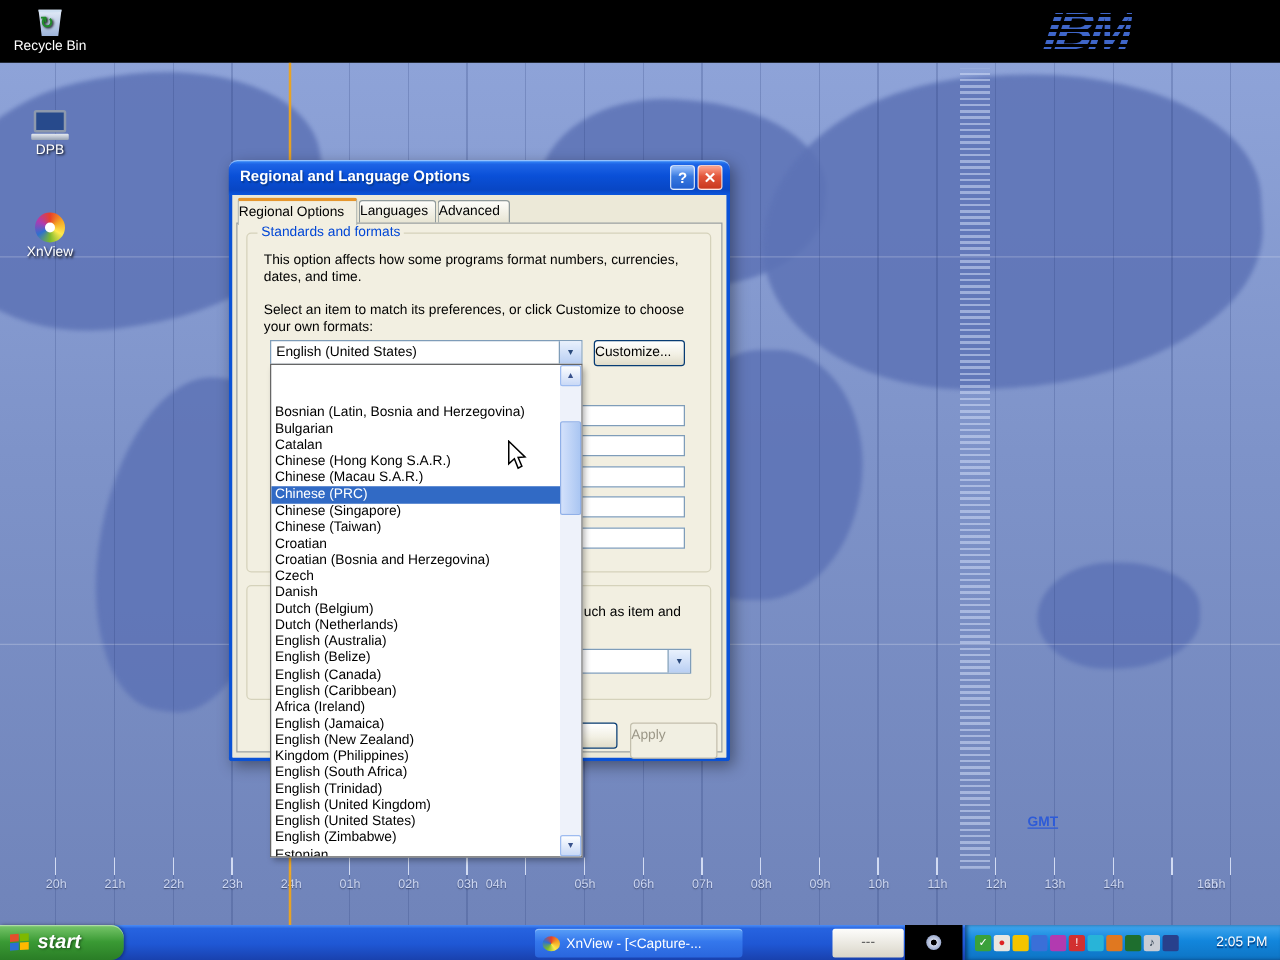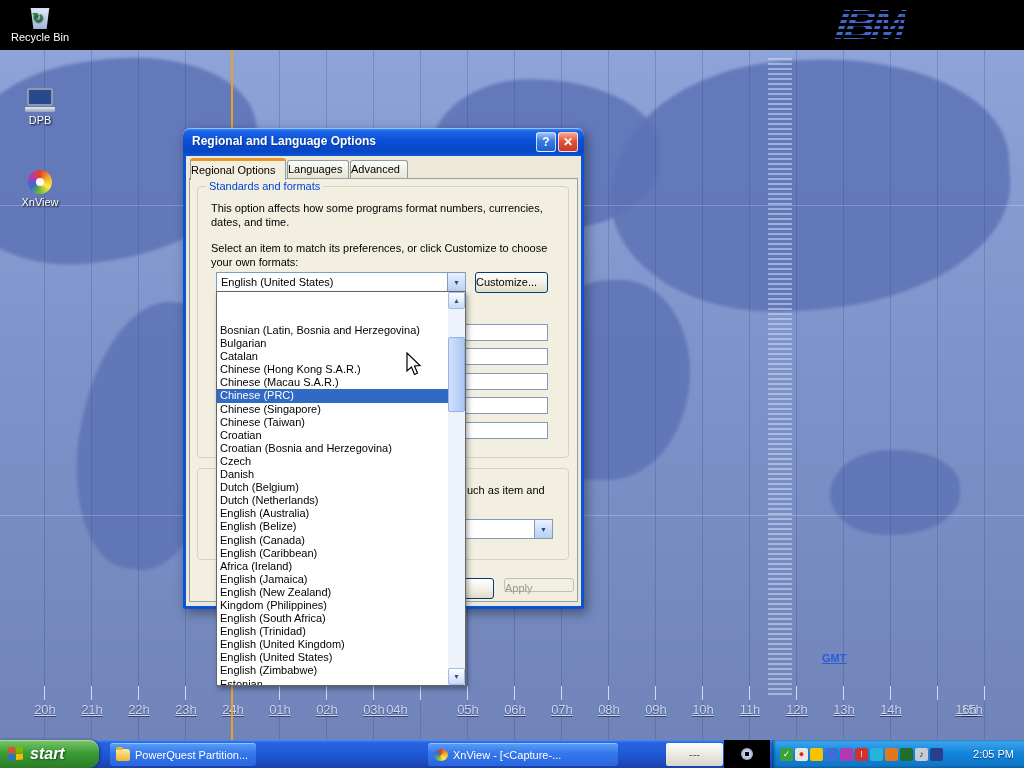--- a/index.html
+++ b/index.html
@@ -20,21 +20,21 @@
   .b3{left:430px;top:30px;width:230px;height:150px;transform:rotate(4deg);}
   .b4{left:610px;top:10px;width:400px;height:250px;transform:rotate(-3deg);}
   .b5{left:540px;top:230px;width:150px;height:200px;border-radius:50% 50% 60% 40%;}
   .b6{left:830px;top:400px;width:130px;height:85px;}
   .lat{position:absolute;left:0;width:1024px;height:1px;background:rgba(255,255,255,.22);}
   .hour-lines{position:absolute;left:44px;top:0;width:950px;height:690px;
     background:repeating-linear-gradient(90deg,rgba(35,55,115,.22) 0 1px,transparent 1px 47px);}
   .hour-ticks{position:absolute;left:44px;top:636px;width:950px;height:14px;
     background:repeating-linear-gradient(90deg,rgba(222,230,250,.9) 0 1px,transparent 1px 47px);}
   .hour-label{position:absolute;top:652px;width:30px;text-align:center;color:#cdd7f2;
-    font-size:13px;text-shadow:0 1px 1px rgba(20,30,60,.6);text-decoration:underline;}
+    font-size:10px;text-shadow:0 1px 1px rgba(20,30,60,.6);}
   .noon-line{position:absolute;left:231px;top:0;width:2px;height:690px;background:#eda41e;opacity:.95;z-index:3;}
   .dateline{position:absolute;left:768px;top:5px;width:24px;height:640px;z-index:2;
     background:repeating-linear-gradient(0deg,rgba(208,220,246,.55) 0 2px,transparent 2px 5px);}
   .gmt{position:absolute;left:822px;top:602px;color:#2d5bd8;font-size:11px;font-weight:bold;text-decoration:underline;z-index:3;}
 
   
   .dicon{position:absolute;width:64px;text-align:center;color:#fff;font-size:11px;
     text-shadow:1px 1px 2px #000;z-index:10;cursor:default;}
   .dicon .lbl{display:block;margin-top:2px;}
   .bin{width:22px;height:24px;margin:0 auto;background:linear-gradient(180deg,#eef4fc,#9db4da);
@@ -235,21 +235,21 @@
     <div class="sample" style="top:294px"></div>
 
     <div class="grp g2"></div>
     <span class="fragtext" style="left:284px;top:356px">uch as item and</span>
     <div class="combo" style="left:33px;top:391px;width:337px;height:20px">
       <span class="val"></span>
       <span class="arrowbtn">▼</span>
     </div>
 
     <div class="xpbtn" style="left:236px;top:450px;width:75px;height:21px">Cancel</div>
-    <div class="xpbtn disabled" style="left:321px;top:450px;width:70px;height:14px">Apply</div>
+    <div class="xpbtn disabled" style="left:321px;top:450px;width:70px;height:29px">Apply</div>
   </div>
 
   <div class="ddlist">
     <div class="dditems">
       <div class="dditem">Bosnian (Latin, Bosnia and Herzegovina)</div>
       <div class="dditem">Bulgarian</div>
       <div class="dditem">Catalan</div>
       <div class="dditem">Chinese (Hong Kong S.A.R.)</div>
       <div class="dditem">Chinese (Macau S.A.R.)</div>
       <div class="dditem selected">Chinese (PRC)</div>
@@ -294,25 +294,21 @@
   <div class="taskbar">
     <div class="startbtn">
       <span class="flag">
           <i class="f1"></i>
           <i class="f2"></i>
           <i class="f3"></i>
           <i class="f4"></i>
         </span>
       <span class="stxt">start</span>
     </div>
-    <div class="taskbtn" style="left:110px;width:146px">
-      <span class="ticon foldico"></span>
-      <span>PowerQuest Partition...</span>
-    </div>
-    <div class="taskbtn" style="left:428px;width:190px">
+    <div class="taskbtn" style="left:428px;width:166px">
       <span class="ticon xnico"></span>
       <span>XnView - [&lt;Capture-...</span>
     </div>
     <div class="overflowbtn">---</div>
     <div class="dock">
       <span class="cd"></span>
     </div>
     <div class="tray">
       <span class="trayicon" style="background:#3aa13a">✓</span>
       <span class="trayicon" style="background:#e8e6e0;color:#d22">●</span>

